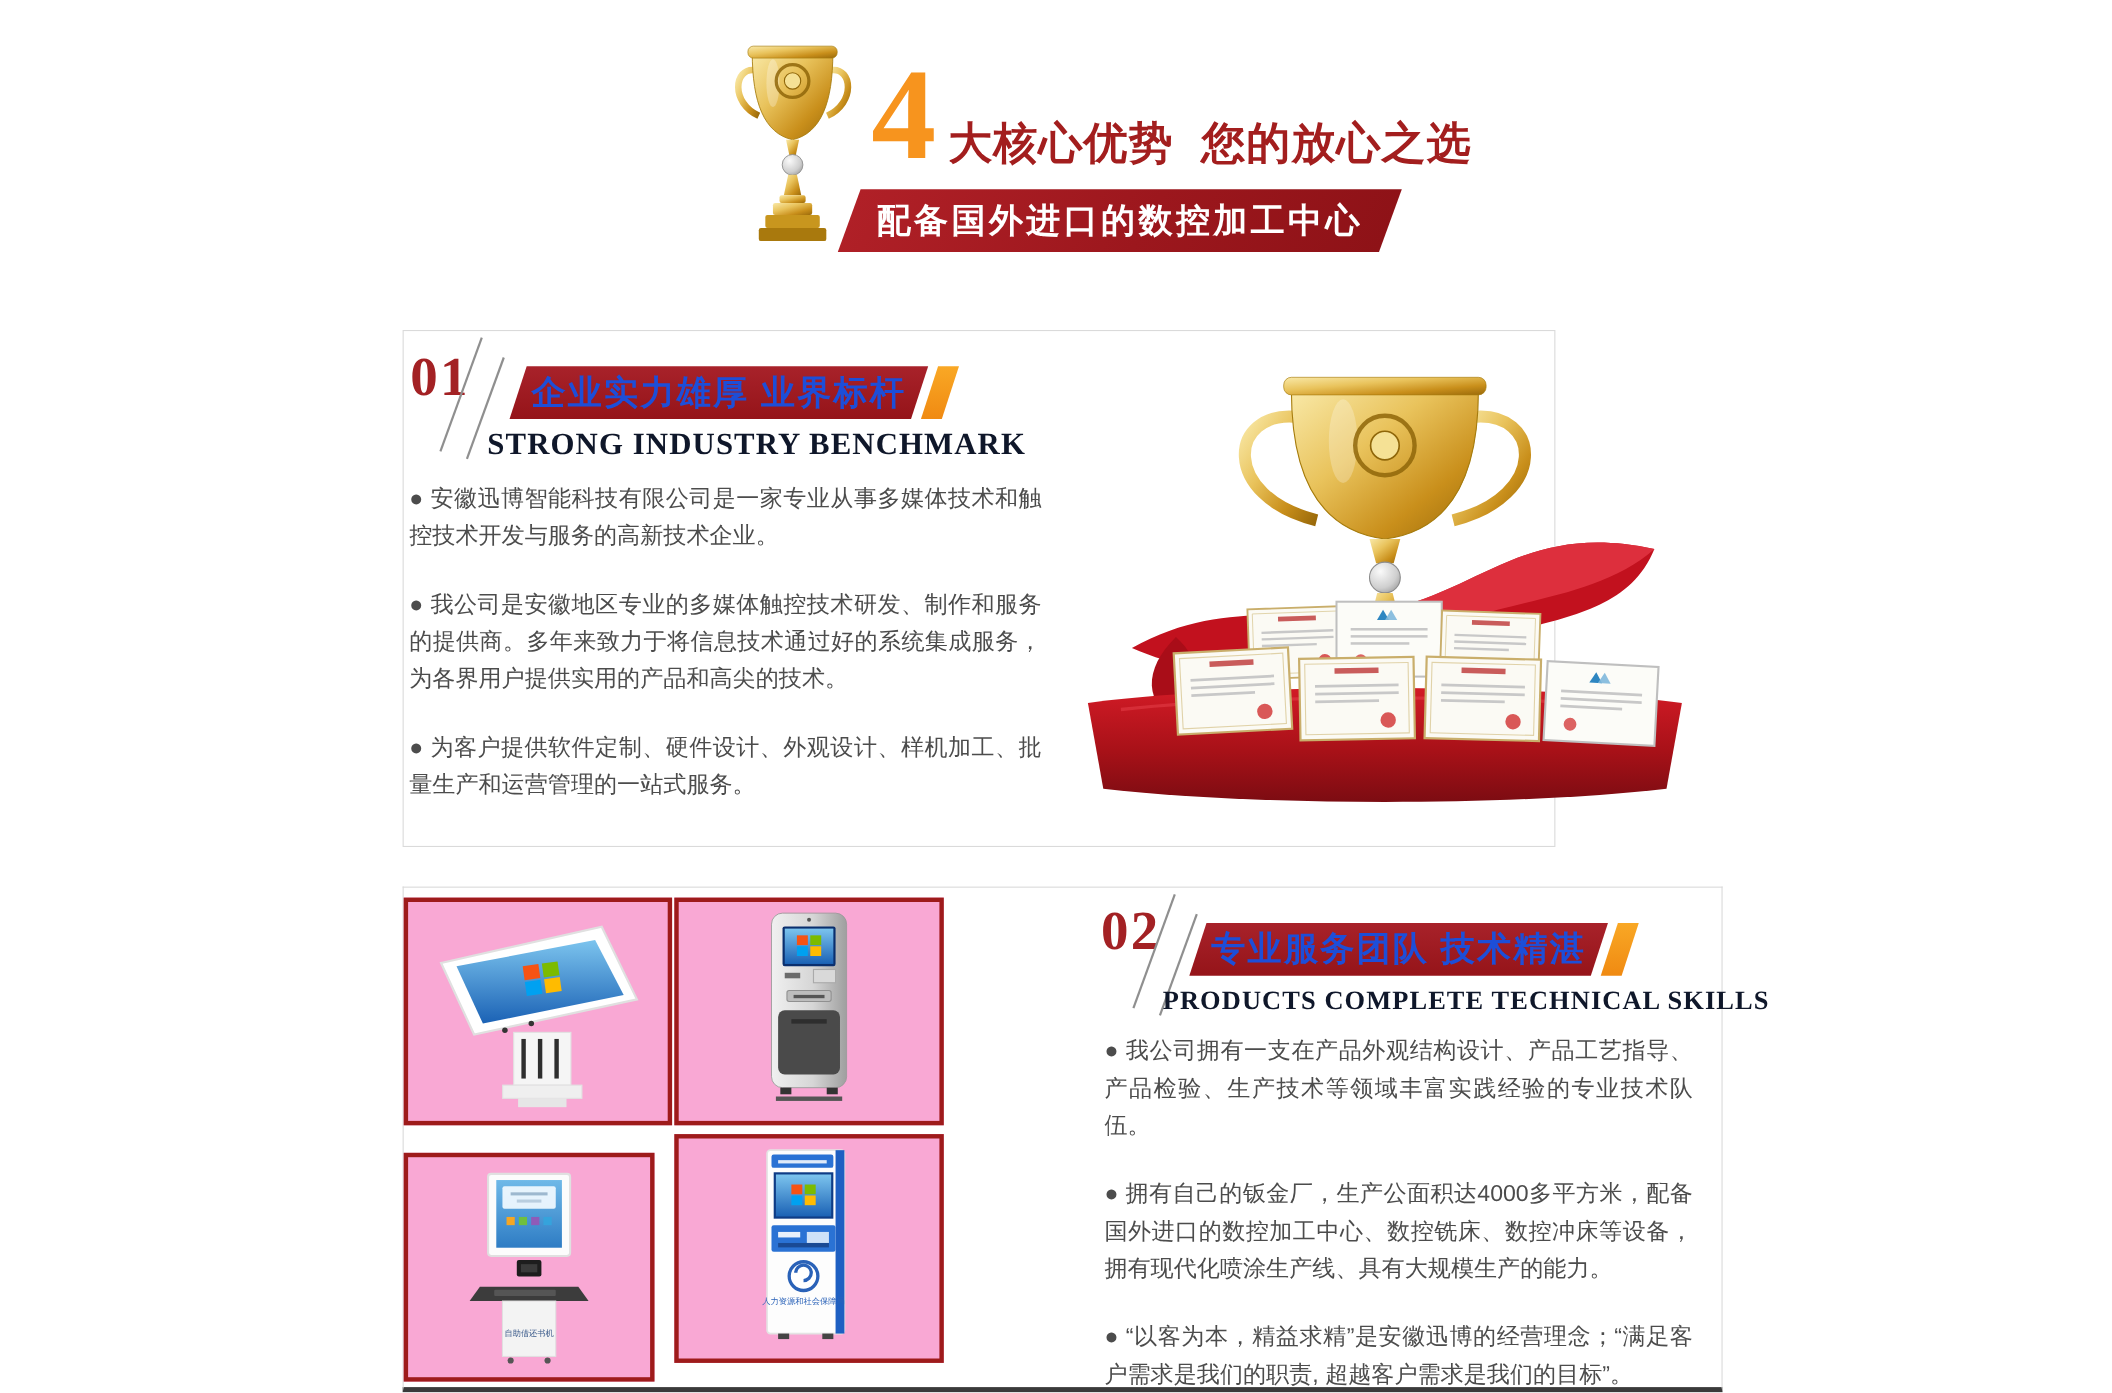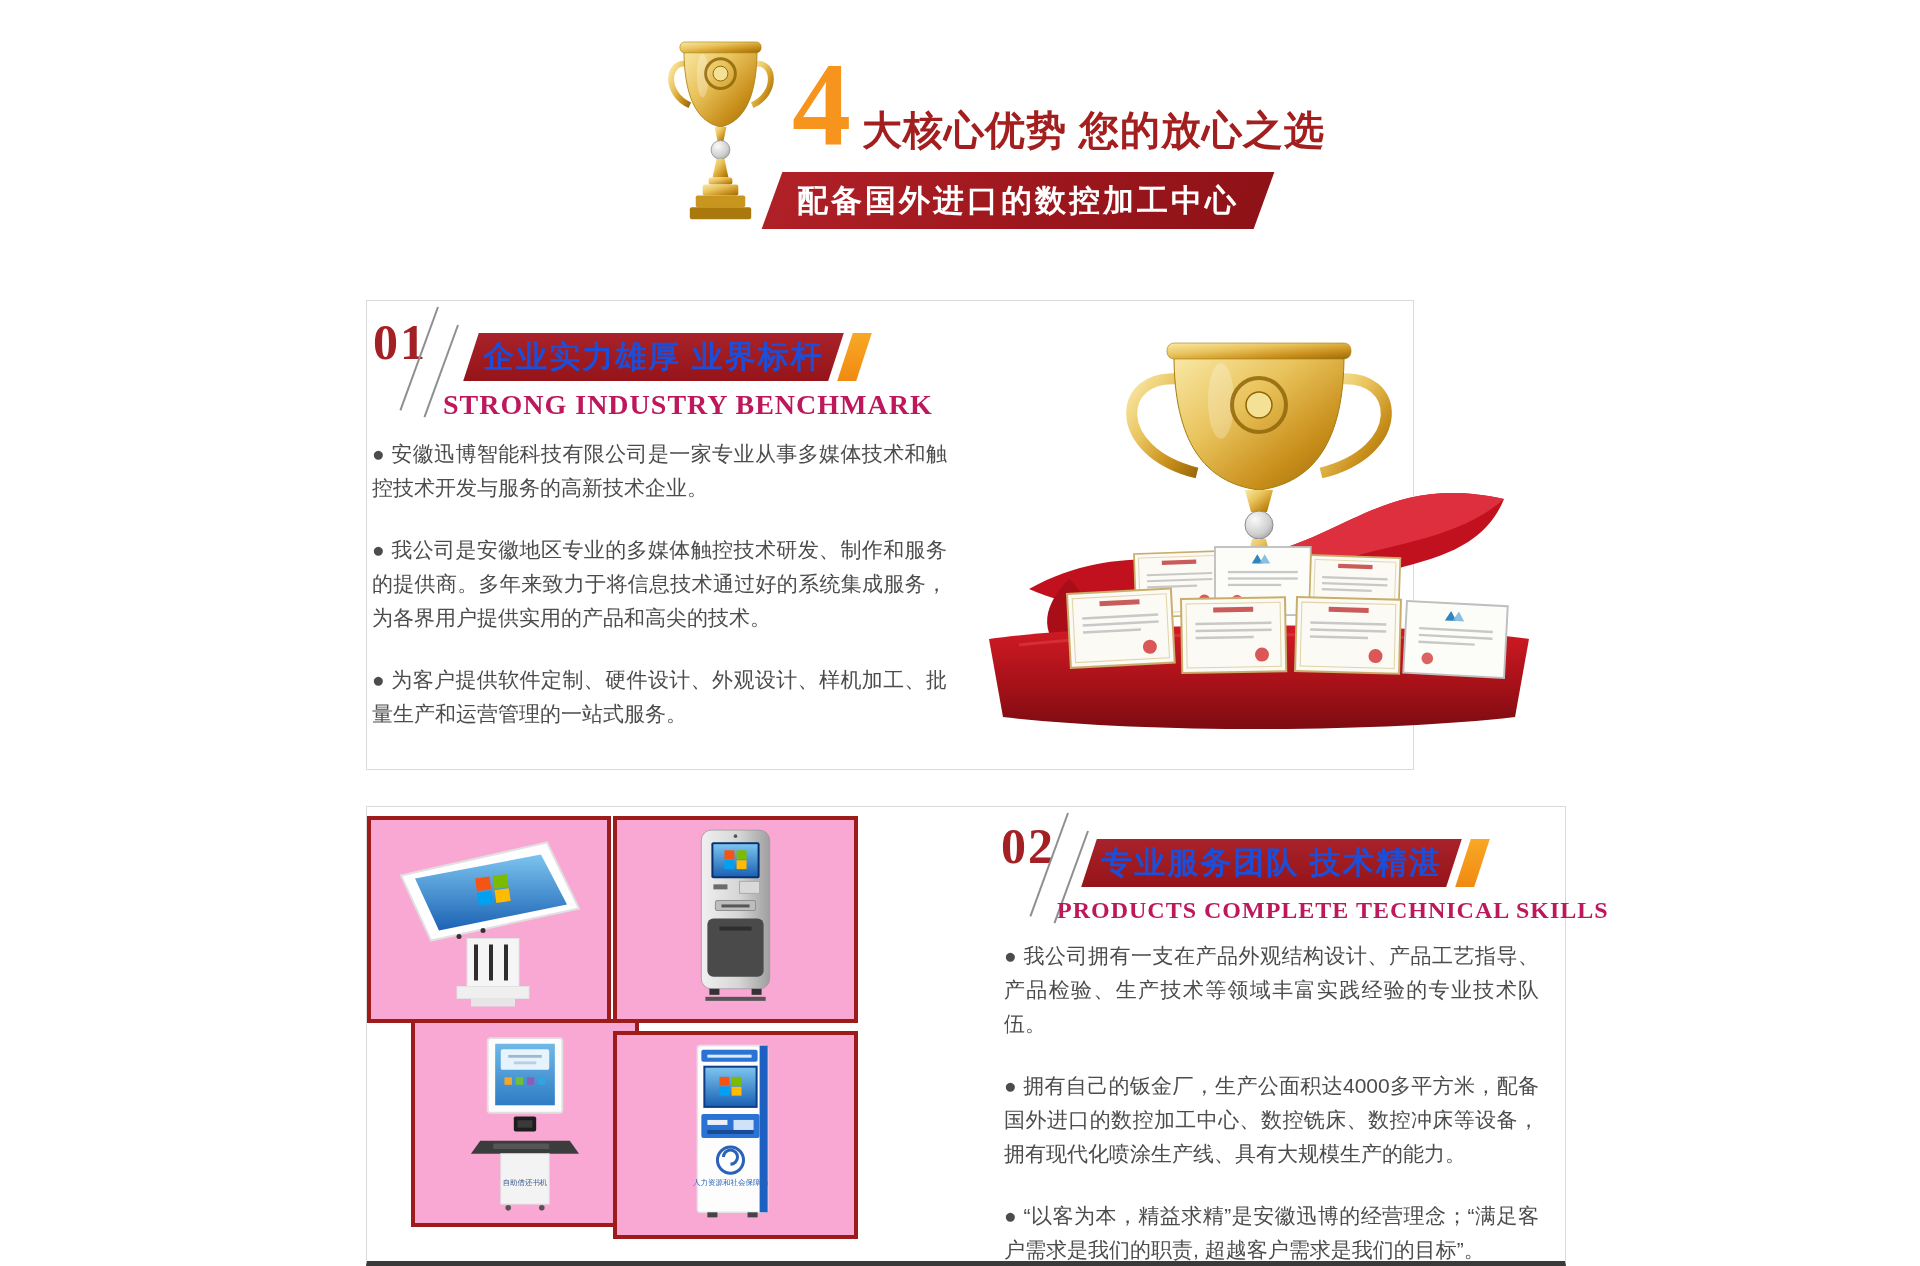--- a/index.html
+++ b/index.html
@@ -11,20 +11,21 @@
   
   .hero-num {
     position:absolute; left:792px; top:46px;
     font-family:"Liberation Serif", serif; font-weight:bold;
     font-size:118px; line-height:1.0; color:#F7941E;
   }
   .hero-title {
     position:absolute; left:862px; top:103px;
     font-size:40px; font-weight:900; color:#A31E1E; letter-spacing:1px;
     white-space:nowrap;
+    font-family:Liberation Mono, monospace;
   }
   .hero-banner { position:absolute; left:772px; top:172px; width:492px; height:57px; }
   .hero-banner::before {
     content:""; position:absolute; inset:0;
     background:linear-gradient(100deg,#B02027 0%, #9C171D 55%, #8E1217 100%);
     transform:skewX(-20deg);
   }
   .hero-banner > span {
     position:relative; display:block; text-align:center;
     line-height:57px; font-size:31px; font-weight:bold; color:#fff; letter-spacing:3px;
@@ -59,21 +60,21 @@
   }
   .ribbon > span {
     position:relative; display:block; text-align:center;
     line-height:48px; font-size:31px; font-weight:bold; color:#1d4ed8; letter-spacing:2px;
     white-space:nowrap;
   }
 
   .sec-sub {
     position:absolute; text-align:center;
     font-family:"Liberation Serif", serif; font-weight:bold;
-    color:#be185d; letter-spacing:1px; white-space:nowrap;
+    color:#0f172a; letter-spacing:1px; white-space:nowrap;
   }
 
   .bullets { position:absolute; }
   .bullets p { font-size:21px; line-height:34px; color:#4C4C4C; margin:0 0 28px 0; text-align:justify; }
   .bullets p:last-child { margin-bottom:0; }
 
   .prod { position:absolute; border:4px solid #9E1B1B; background:#f9a8d4; overflow:hidden; }
   .prod svg { display:block; width:100%; height:100%; }
 
   .imgbox { position:absolute; }
@@ -250,21 +251,21 @@
         <rect x="98" y="80" width="40" height="10" rx="2" fill="#BDBDBD" stroke="#909090"></rect>
         <rect x="104" y="84" width="28" height="3" fill="#555"></rect>
         <rect x="90" y="98" width="56" height="58" rx="6" fill="#4A4A4A"></rect>
         <rect x="102" y="106" width="32" height="4" fill="#2E2E2E"></rect>
         <rect x="92" y="168" width="10" height="6" fill="#333"></rect>
         <rect x="134" y="168" width="10" height="6" fill="#333"></rect>
         <rect x="88" y="176" width="60" height="4" fill="#555"></rect>
       </svg>
     </div>
 
-    <div class="prod" style="left:0px;top:212px;width:228px;height:208px;margin-left:44px;">
+    <div class="prod" style="left:0px;top:241px;width:228px;height:208px;">
       <svg viewBox="0 0 236 198">
         <rect x="78" y="8" width="80" height="80" rx="3" fill="#FCFCFC" stroke="#E0E0E0" stroke-width="2"></rect>
         <rect x="86" y="14" width="64" height="66" fill="url(#blue2)"></rect>
         <rect x="92" y="20" width="52" height="22" rx="2" fill="#F2FAFF" opacity="0.92"></rect>
         <rect x="100" y="26" width="36" height="3" fill="#9DB8CF"></rect>
         <rect x="106" y="33" width="24" height="3" fill="#B9CEDF"></rect>
         <rect x="96" y="50" width="8" height="8" fill="#F6A623"></rect>
         <rect x="108" y="50" width="8" height="8" fill="#6FBF3F"></rect>
         <rect x="120" y="50" width="8" height="8" fill="#8E5BB8"></rect>
         <rect x="132" y="50" width="8" height="8" fill="#35A3DC"></rect>

